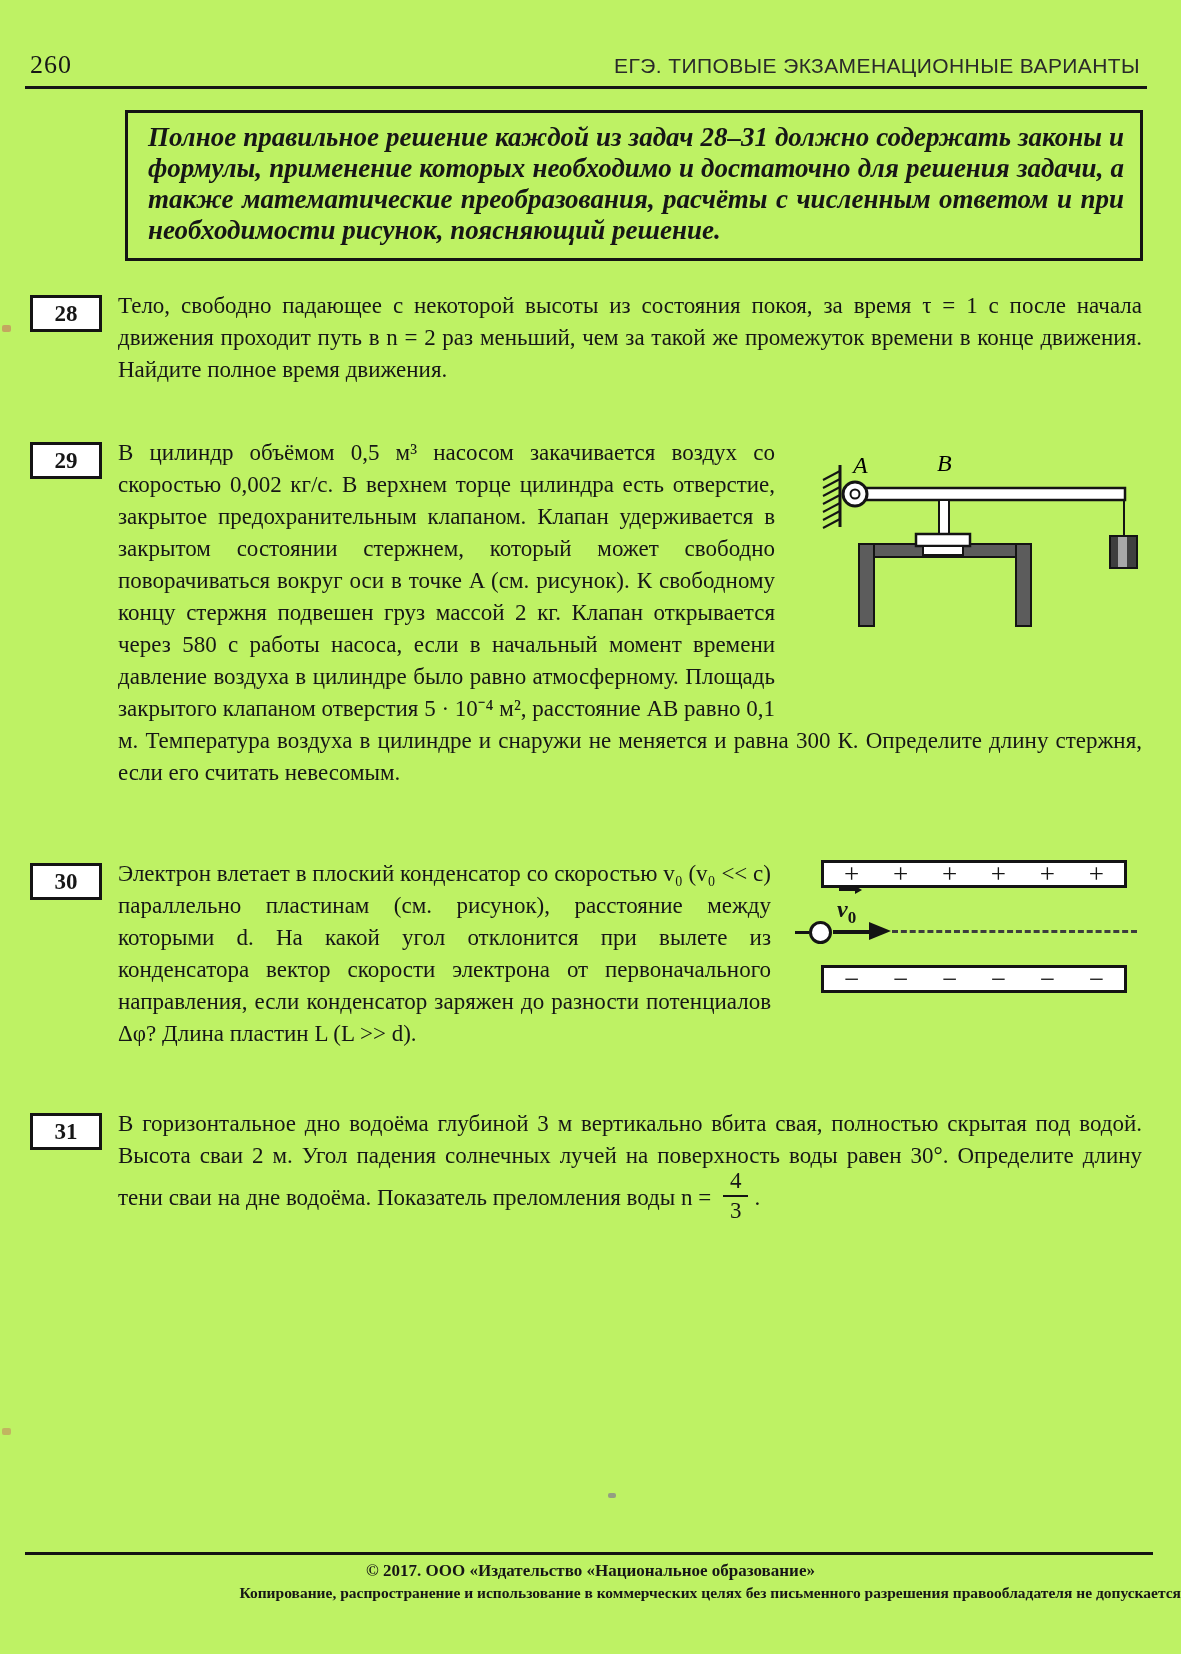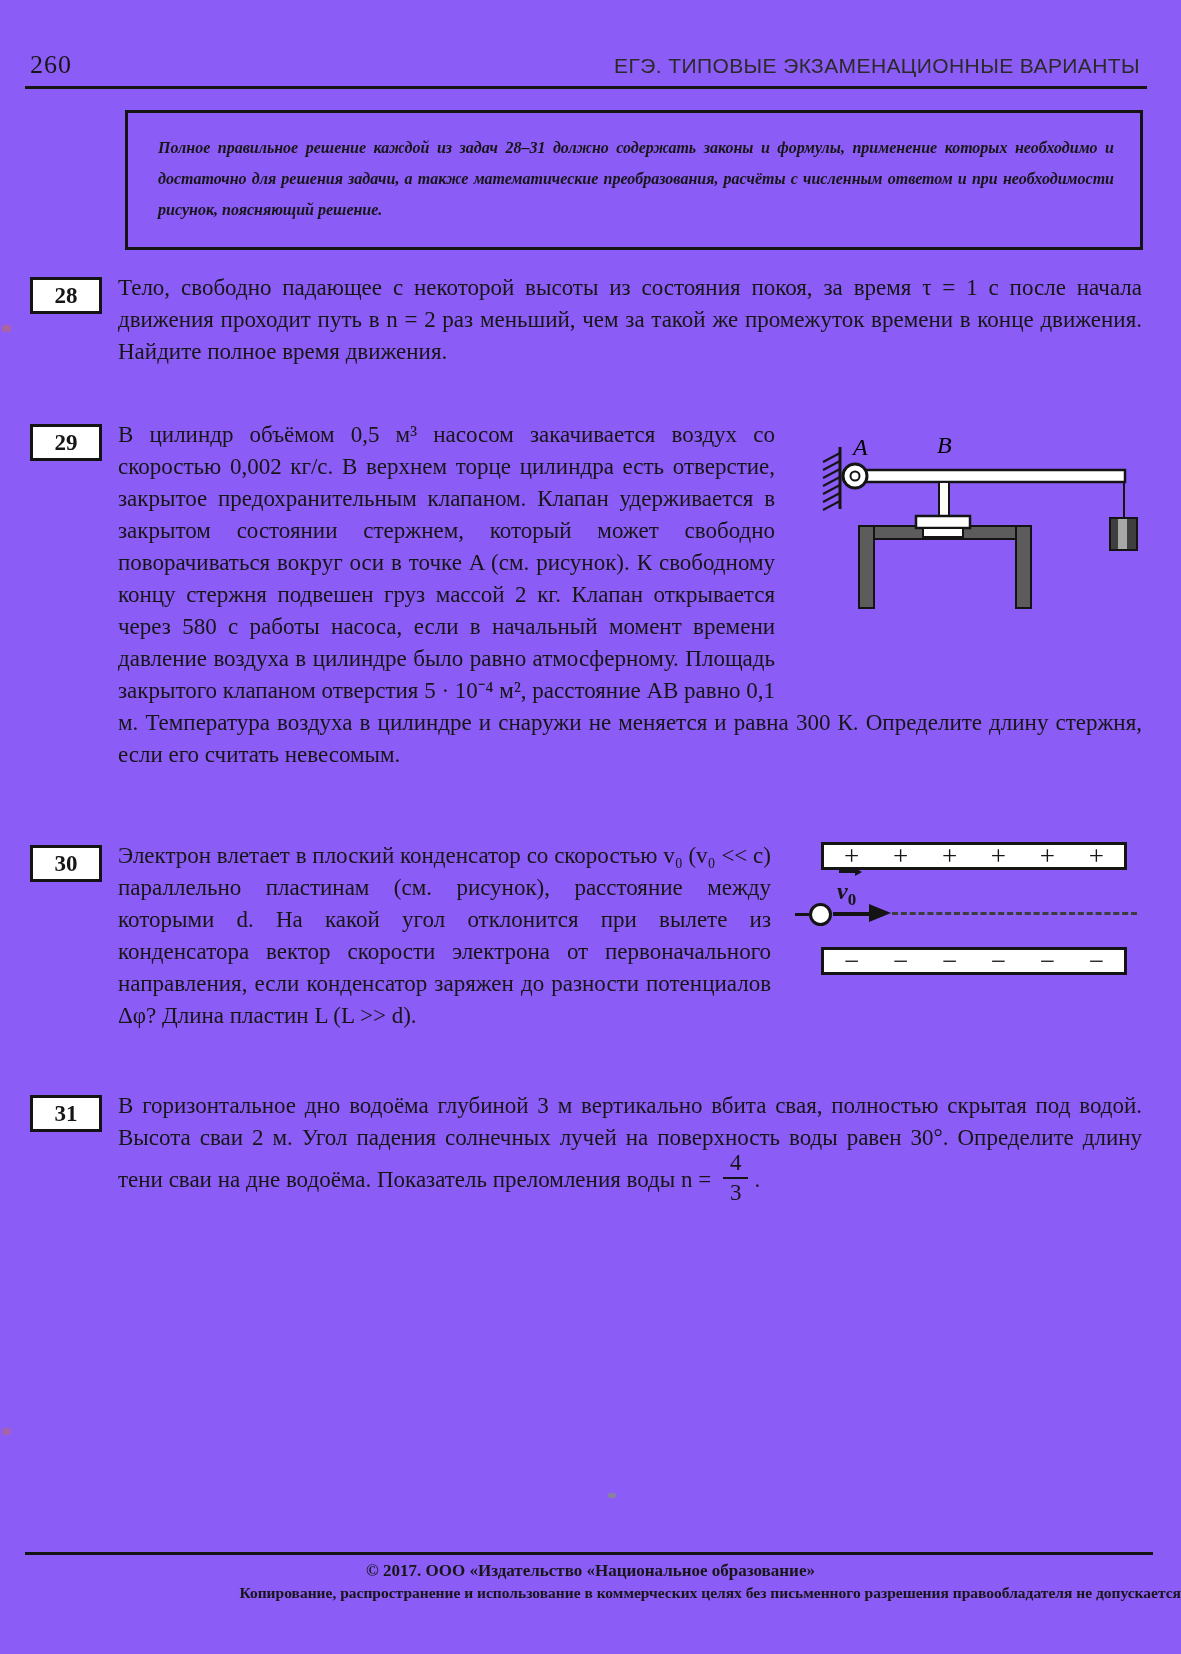--- a/index.html
+++ b/index.html
@@ -1,36 +1,36 @@
 <!DOCTYPE html>
 <html lang="ru"><head>
 <meta charset="utf-8">
 <style>
   html,body{margin:0;padding:0;background:#e8e8e6;}
   .page{
     position:relative; width:1181px; height:1654px; margin:0 auto;
-    background:#8b5cf6; overflow:hidden;
+    background:#bef264; overflow:hidden;
     font-family:"Liberation Serif", serif; color:#161616;
   }
   
   .hdr{position:absolute; top:50px; left:30px; width:1110px; display:flex;
        justify-content:space-between; align-items:flex-end;}
   .hdr .pnum{font-size:26px; letter-spacing:1px;}
   .hdr .htitle{font-family:"Liberation Sans", sans-serif; font-size:21px;
        color:#2a2a2a; letter-spacing:.4px; padding-bottom:2px;}
   .hdr-rule{position:absolute; top:86px; left:25px; width:1122px; height:3px; background:#161616;}
 
   
   .notice{position:absolute; top:110px; left:125px; width:1018px; box-sizing:border-box;
           border:3px solid #141414; padding:9px 16px 12px 20px;}
-  .notice p{margin:10px; font-size:16px; line-height:31px; font-weight:bold; font-style:italic;
+  .notice p{margin:0; font-size:27px; line-height:31px; font-weight:bold; font-style:italic;
             text-align:justify;}
 
   
-  .problem{position:absolute; left:30px; width:1112px;}
+  .problem{position:absolute; left:30px; width:1112px;margin-top:18px;}
   .num-box{position:absolute; left:0; top:5px; width:66px; height:31px;
            border:3px solid #141414; display:flex; align-items:center; justify-content:center;
            font-size:23px; font-weight:bold; background:#fff;}
   .p-text{margin:0 0 0 88px; font-size:23px; line-height:32px; text-align:justify; hyphens:manual;}
 
   
   .fig-float{float:right; position:relative;}
   .fig29{width:345px; height:190px; margin:4px 0 70px 22px;}
   .fig30{width:345px; height:140px; margin:2px 0 86px 26px;}
 

